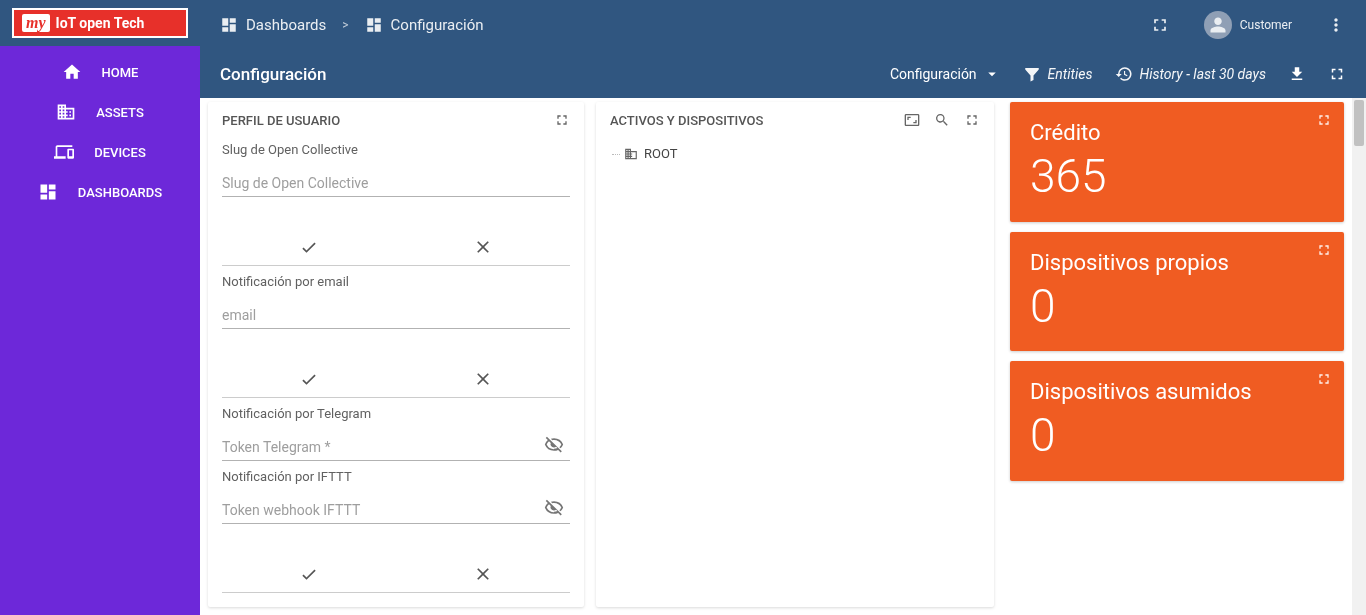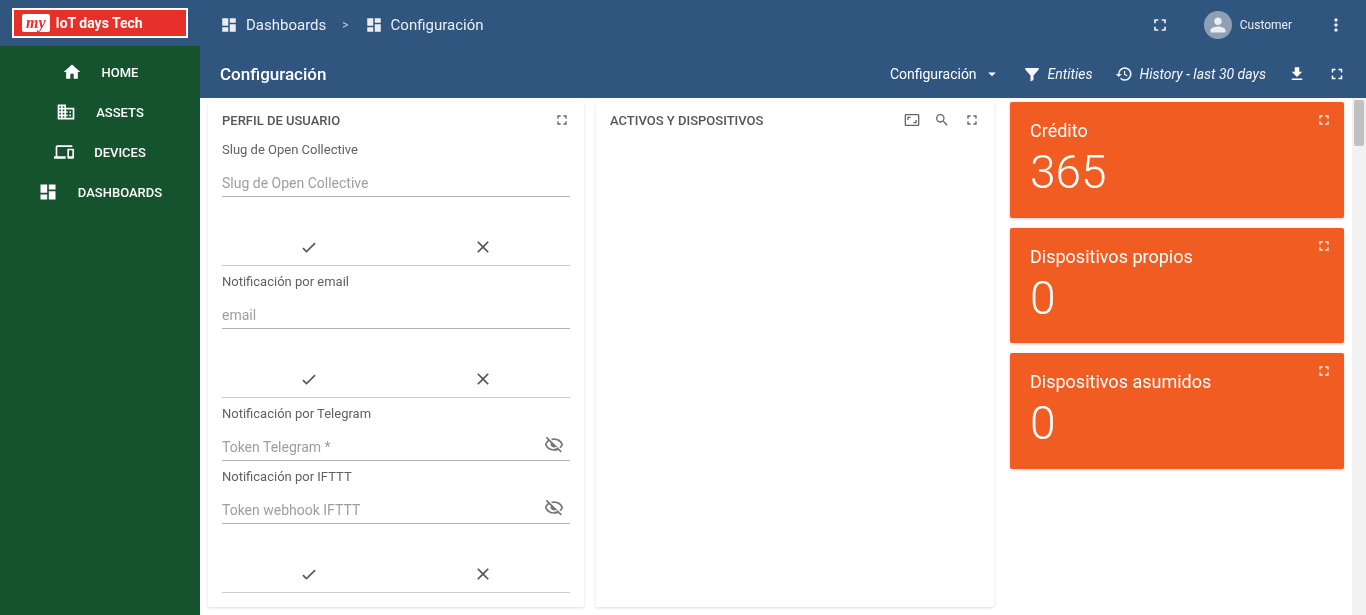--- a/index.html
+++ b/index.html
@@ -1,18 +1,18 @@
 <!DOCTYPE html>
 <html><head>
 <meta charset="utf-8">
 <style>
 * { margin: 0; padding: 0; box-sizing: border-box; font-family: Roboto, "Helvetica Neue", Arial, sans-serif; }
 html, body { height: 100%; width: 100%; background: #f0f0f0; overflow: hidden; }
 .app { display: flex; height: 615px; width: 1366px; position: relative; }
-.sidebar { width: 200px; background: #14532d; color: #fff; flex-shrink: 0; }
+.sidebar { width: 200px; background: #6d28d9; color: #fff; flex-shrink: 0; }
 .logo-box { background: #305680; padding: 8px 12px; }
 .logo { background: #e7302a; color: #fff; padding: 4px 8px; font-weight: bold; font-size: 14px; display: flex; align-items: center; border: 2px solid #fff; }
 .logo-script { font-family: cursive; font-style: italic; margin-right: 6px; font-size: 16px; background:#fff; color:#e7302a; padding:0 4px; border-radius:2px;}
 .nav { list-style: none; padding-top: 6px; }
 .nav li { display: flex; align-items: center; padding: 10px 18px; font-size: 13px; font-weight: 500; cursor: pointer; justify-content: center; }
 .nav .icon { width: 20px; height: 20px; margin-right: 20px; display:inline-flex; align-items:center; justify-content:center; fill:#fff; }
 .main { flex: 1; display: flex; flex-direction: column; min-width: 0; }
 .topbar { background: #305680; color: #fff; height: 50px; display: flex; align-items: center; padding: 0 20px; }
 .breadcrumb { display: flex; align-items: center; font-size: 15px; }
 .breadcrumb .bc-item { display:flex; align-items:center; gap:8px; cursor:pointer; opacity:0.9; }
@@ -43,36 +43,36 @@
 .input-wrap input::placeholder { color:#9e9e9e; }
 .input-wrap .eye { position:absolute; right:6px; top:4px; width:20px; height:20px; fill:#757575; cursor:pointer; }
 .action-row { display:flex; border-bottom:1px solid rgba(0,0,0,0.2); margin-top:32px; }
 .action-row .act { flex:1; display:flex; align-items:center; justify-content:center; padding:8px 0; cursor:pointer; }
 .action-row .act svg { width:20px; height:20px; fill:#555; }
 .tree-body { padding: 8px 14px; font-size:13px; color:#444; }
 .tree-row { display:flex; align-items:center; gap:6px; padding:4px 0 4px 14px; cursor:pointer; position:relative;}
 .tree-row::before { content:""; position:absolute; left:2px; top:50%; width:8px; border-top:1px dotted #bbb; }
 .tree-icon { width:14px; height:14px; fill:#666; }
 .stat-card { background:#f05c22; color:#fff; padding:18px 20px 20px 20px; position:relative; box-shadow:0 1px 3px rgba(0,0,0,0.2); border-radius:2px; }
-.stat-title { font-size:18px; font-weight:400; margin-bottom:6px; }
+.stat-title { font-size:22px; font-weight:400; margin-bottom:6px; }
 .stat-value { font-size:46px; font-weight:300; line-height:1.1; }
 .stat-fs { position:absolute; top:10px; right:12px; width:16px; height:16px; fill:#fff; cursor:pointer; opacity:0.9; }
 .scroll-track { position:absolute; right:0; top:0; bottom:0; width:14px; background:#f1f1f1; }
 .scroll-thumb { position:absolute; right:2px; top:2px; width:10px; height:46px; background:#c1c1c1; border-radius:2px; }
 svg { flex-shrink:0; }
 </style>
 </head>
 <body>
 
 <div class="app">
   <aside class="sidebar">
     <div class="logo-box">
       <div class="logo">
         <span class="logo-script">my</span>
-        <span>IoT days Tech</span>
+        <span>IoT open Tech</span>
       </div>
     </div>
     <ul class="nav">
       <li>
         <span class="icon">
             <svg viewBox="0 0 24 24">
               <path d="M10 20v-6h4v6h5v-8h3L12 3 2 12h3v8z"></path>
             </svg>
           </span>
         <span>HOME</span>
@@ -247,20 +247,28 @@
                 <path d="M19 12h-2v3h-3v2h5v-5zM7 9h3V7H5v5h2V9zm14-6H3c-1.1 0-2 .9-2 2v14c0 1.1.9 2 2 2h18c1.1 0 2-.9 2-2V5c0-1.1-.9-2-2-2zm0 16H3V5h18v14z"></path>
               </svg>
             <svg viewBox="0 0 24 24">
                 <path d="M15.5 14h-.8l-.3-.3a6.5 6.5 0 10-.7.7l.3.3v.8l5 5 1.5-1.5-5-5zm-6 0a4.5 4.5 0 110-9 4.5 4.5 0 010 9z"></path>
               </svg>
             <svg viewBox="0 0 24 24">
                 <path d="M7 14H5v5h5v-2H7v-3zm-2-4h2V7h3V5H5v5zm12 7h-3v2h5v-5h-2v3zM14 5v2h3v3h2V5h-5z"></path>
               </svg>
           </span>
         </div>
+        <div class="tree-body">
+          <div class="tree-row">
+            <svg class="tree-icon" viewBox="0 0 24 24">
+                <path d="M12 7V3H2v18h20V7H12zM6 19H4v-2h2v2zm0-4H4v-2h2v2zm0-4H4V9h2v2zm0-4H4V5h2v2zm4 12H8v-2h2v2zm0-4H8v-2h2v2zm0-4H8V9h2v2zm0-4H8V5h2v2zm10 12h-8v-2h2v-2h-2v-2h2v-2h-2V9h8v10z"></path>
+              </svg>
+            <span>ROOT</span>
+          </div>
+        </div>
       </div>
 
       <div class="right-col" id="stats-col">
           <div class="stat-card">
             <svg class="stat-fs" viewBox="0 0 24 24">
               <path d="M7 14H5v5h5v-2H7v-3zm-2-4h2V7h3V5H5v5zm12 7h-3v2h5v-5h-2v3zM14 5v2h3v3h2V5h-5z"></path>
             </svg>
             <div class="stat-title">Crédito</div>
             <div class="stat-value">365</div>
           </div>

